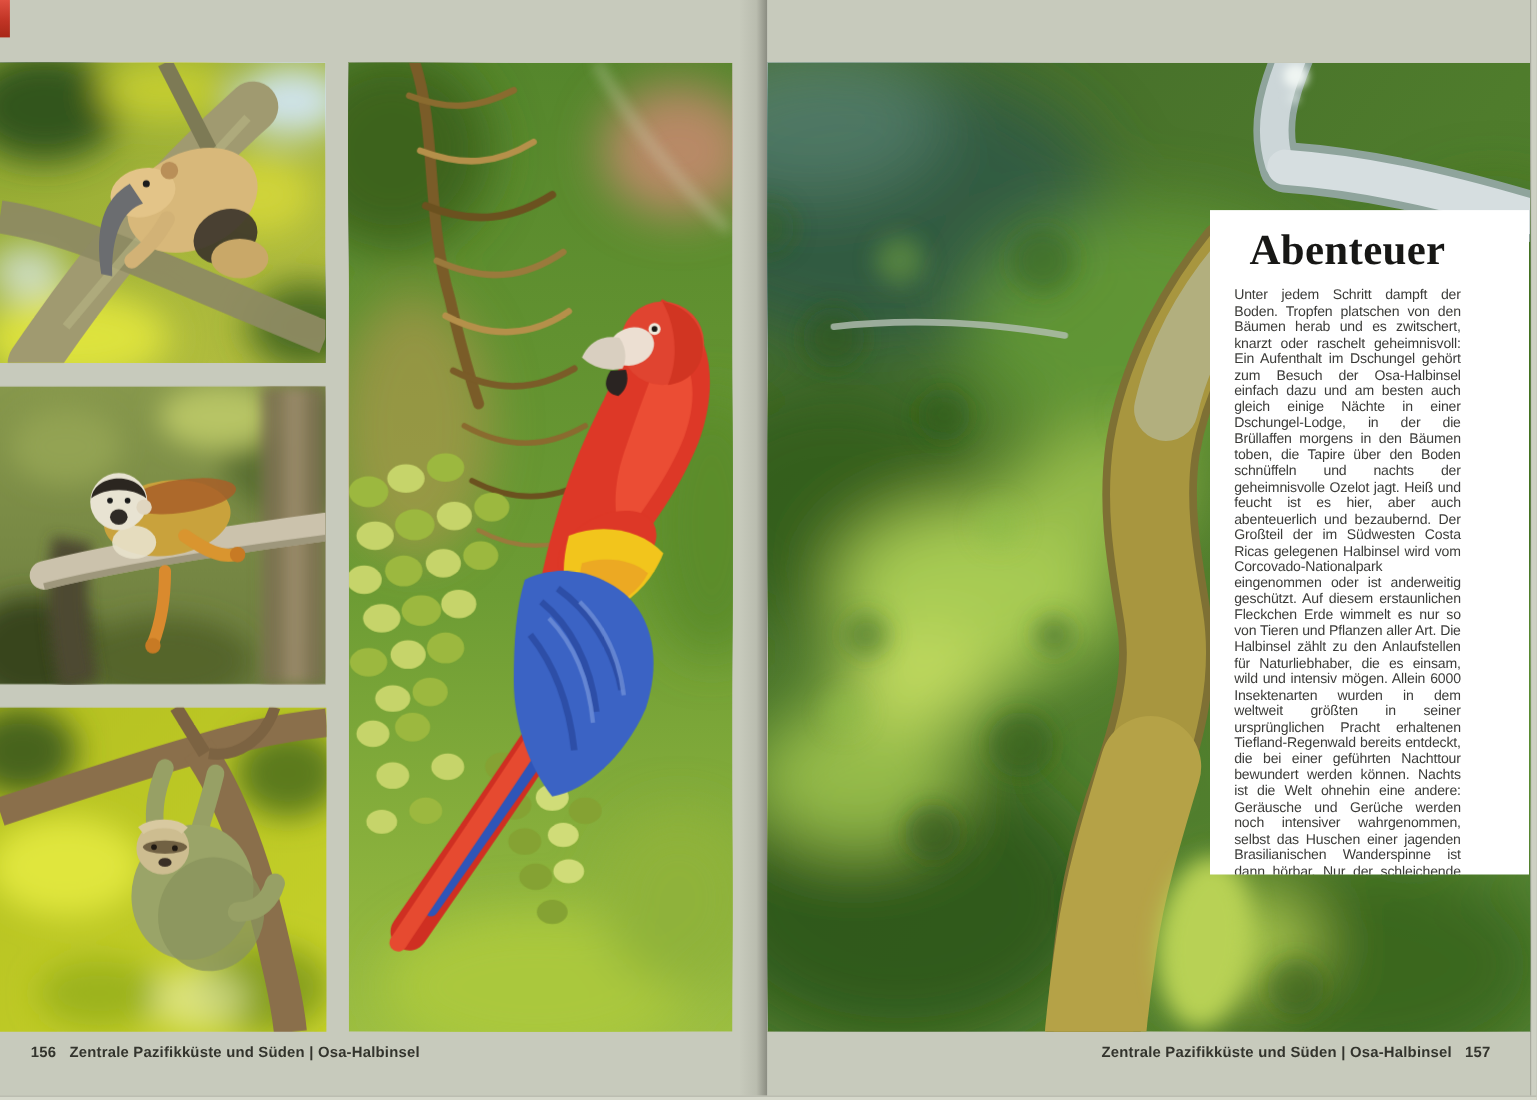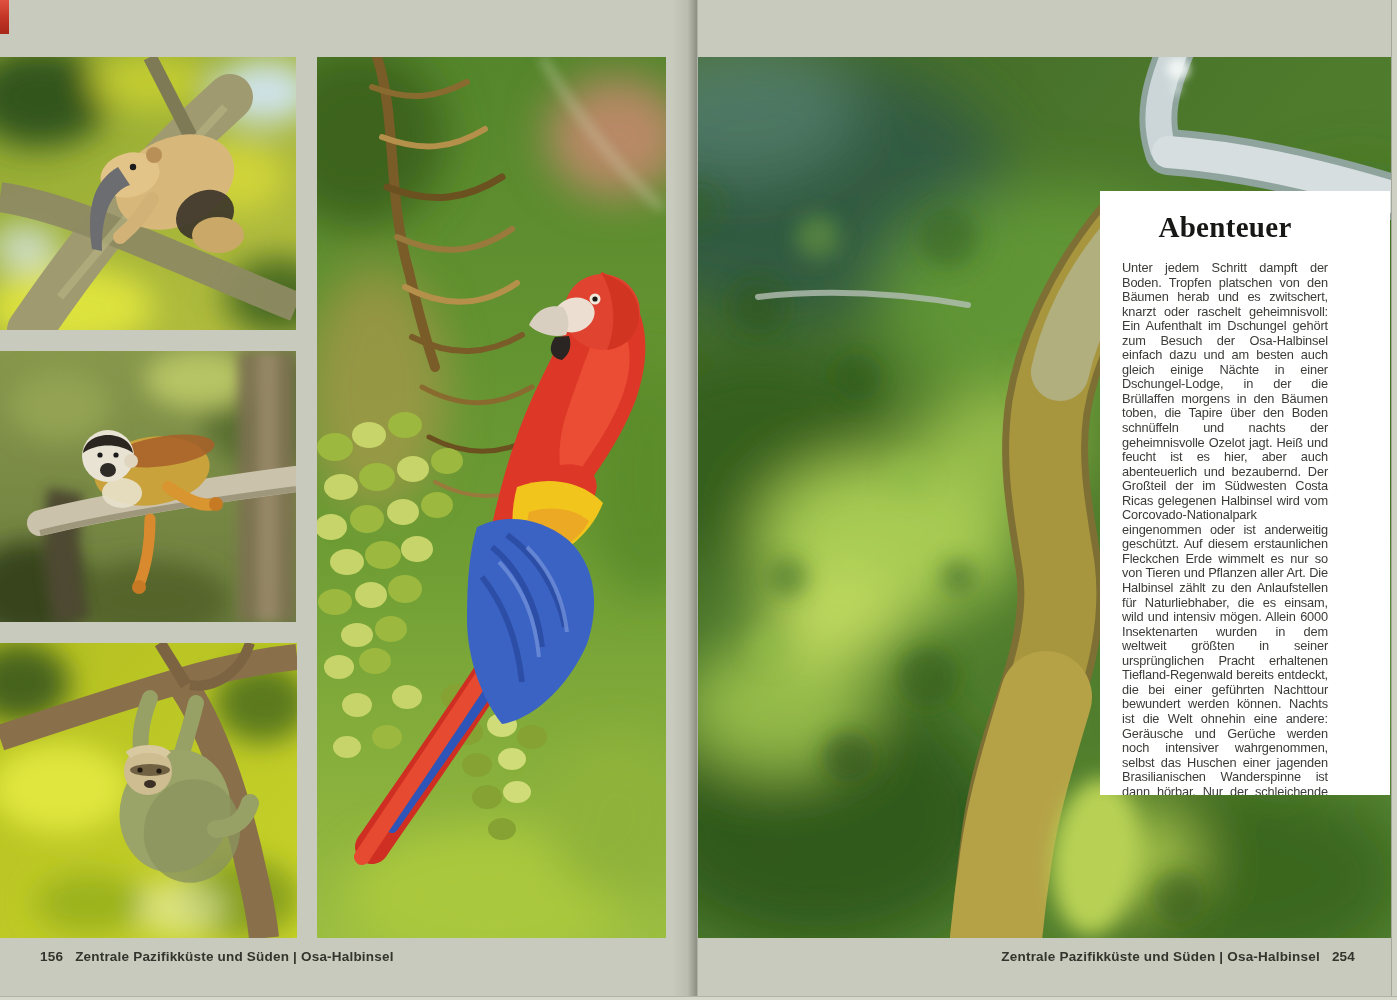--- a/index.html
+++ b/index.html
@@ -5,24 +5,24 @@
   html,body{margin:0;padding:0;}
   body{width:1397px;height:1000px;overflow:hidden;background:#9a9a92;}
   .spread{position:relative;width:1397px;height:1000px;background:#c7cabc;font-family:"Liberation Sans",sans-serif;}
   .photo{position:absolute;overflow:hidden;}
   .photo svg{display:block;width:100%;height:100%;}
   .red-tab{position:absolute;left:0;top:0;width:9px;height:34px;background:linear-gradient(180deg,#e05040 0%,#c03425 55%,#a82818 100%);}
   .gutter-shadow{position:absolute;left:672px;top:0;width:26px;height:1000px;background:linear-gradient(to right,rgba(70,70,60,0) 0%,rgba(70,70,60,0.10) 60%,rgba(45,45,38,0.38) 96%,rgba(255,255,255,0.18) 100%);pointer-events:none;}
   .edge-right{position:absolute;left:1391px;top:0;width:6px;height:1000px;background:#cdd0c3;border-left:1px solid #a4a69a;}
   .edge-bottom{position:absolute;left:0;top:996px;width:1397px;height:4px;background:#d6d8cb;border-top:1px solid #b0b2a6;}
   .feature-box{position:absolute;left:1100px;top:191px;width:290px;height:604px;background:#ffffff;box-sizing:border-box;padding:19px 62px 0 22px;overflow:hidden;}
-  .feature-title{font-family:"Liberation Serif",serif;font-weight:700;font-size:29px;line-height:35px;letter-spacing:0.3px;color:#171715;text-align:center;}
+  .feature-title{font-family:"Liberation Serif",serif;font-weight:700;font-size:39px;line-height:35px;letter-spacing:0.3px;color:#171715;text-align:center;}
   .feature-body{margin-top:16px;font-size:12.8px;line-height:14.55px;font-weight:500;letter-spacing:-0.15px;word-spacing:-0.5px;color:#3b3b38;text-align:justify;hyphens:auto;-webkit-hyphens:auto;}
   .footer{position:absolute;top:949px;display:flex;gap:12px;font-size:13.5px;line-height:16px;font-weight:700;color:#33342d;letter-spacing:0.2px;white-space:nowrap;}
-  .footer-left{left:40px;}
+  .footer-left{left:28px;}
   .footer-right{right:42px;}
 </style>
 </head>
 <body>
 
 <div class="spread">
 
   <div class="red-tab"></div>
 
   <figure class="photo" style="left:0;top:57px;width:296px;height:273px;margin:0;">
@@ -348,16 +348,16 @@
   <div class="gutter-shadow"></div>
   <div class="edge-right"></div>
   <div class="edge-bottom"></div>
 
   <div class="footer footer-left">
     <span>156</span>
     <span>Zentrale Pazifikküste und Süden | Osa-Halbinsel</span>
   </div>
   <div class="footer footer-right">
     <span>Zentrale Pazifikküste und Süden | Osa-Halbinsel</span>
-    <span>254</span>
+    <span>157</span>
   </div>
 
 </div>
 
 </body></html>

